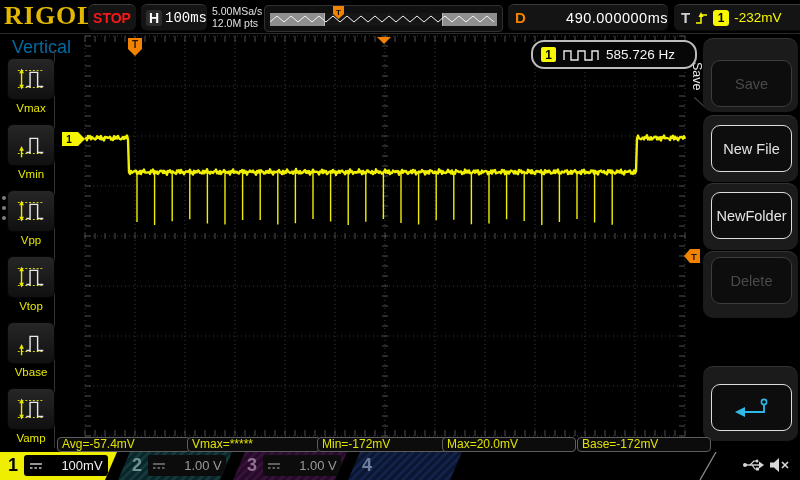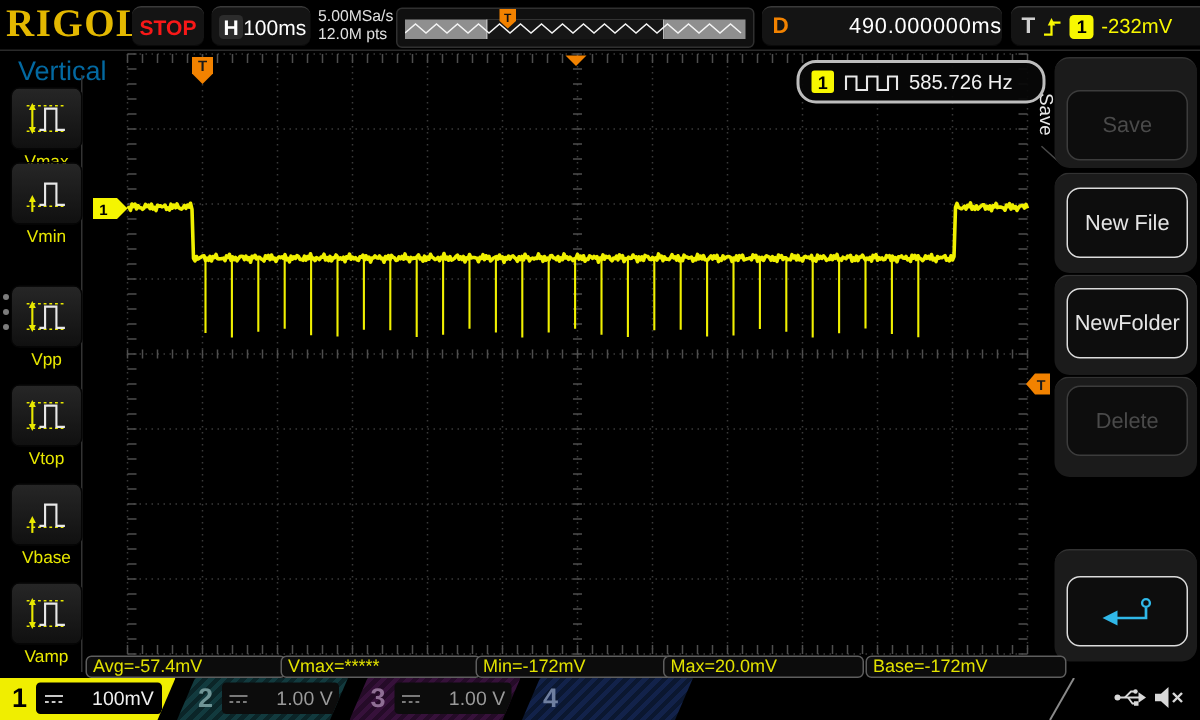--- a/index.html
+++ b/index.html
@@ -8,21 +8,21 @@
   
   #topbar{position:absolute;left:0;top:0;width:800px;height:33px;background:#000;border-bottom:1px solid #2a2a2a;}
   #logo{position:absolute;left:4px;top:1px;font-family:"Liberation Serif",serif;font-weight:bold;
         font-size:26px;color:#e3b800;letter-spacing:1px;}
   .tb-box{position:absolute;top:4px;height:25px;background:#141414;border-radius:6px;
           border-top:1px solid #3a3a3a;border-bottom:1px solid #0a0a0a;display:flex;align-items:center;}
   #stop-btn{left:88px;width:48px;justify-content:center;color:#f81818;font-weight:bold;font-size:14px;cursor:pointer;}
   #h-box{left:141px;width:66px;}
   #h-box .hlab{font-weight:bold;font-size:14px;color:#fff;background:#2c2c2c;border-radius:3px;
                padding:0 3px;margin-left:5px;}
-  #h-box .hval{flex:1;text-align:left;font-size:14px;color:#fff;}
+  #h-box .hval{flex:1;text-align:right;font-size:14px;color:#fff;font-family:Liberation Mono, monospace;}
   #rates{position:absolute;left:212px;top:5px;font-size:10.5px;line-height:12px;color:#e0e0e0;}
   #preview{left:264px;top:5px;width:237px;background:#101010;border:1px solid #303030;border-radius:4px;}
   #pv-band{position:absolute;left:5px;right:5px;top:7px;height:13px;background:#8f8f8f;}
   #pv-win{position:absolute;left:59px;top:7px;width:117px;height:13px;background:#161616;
           border-left:1px solid #b8b8b8;border-right:1px solid #b8b8b8;}
   #pv-svg{position:absolute;left:5px;top:7px;}
   #pv-flag{position:absolute;left:67px;top:-1px;width:13px;height:15px;}
   #d-box{left:508px;width:160px;}
   #d-box .dlab{font-weight:bold;font-size:15px;color:#f28200;margin-left:7px;}
   #d-box .dval{flex:1;text-align:right;font-size:14.5px;color:#fff;letter-spacing:.5px;}
@@ -120,21 +120,21 @@
       <path d="M4 6 H32" stroke="#e8e800" stroke-width="1" stroke-dasharray="2 2"></path>
       <path d="M4 24 H32" stroke="#e8e800" stroke-width="1" stroke-dasharray="2 2"></path>
       <path d="M13 23 H17 V8 H25 V23 H31" stroke="#e8e8e8" fill="none" stroke-width="1.5"></path>
       <line x1="8" y1="8" x2="8" y2="22" stroke="#e8e800" stroke-width="1.5"></line>
       <polygon points="8,4 5.5,9 10.5,9" fill="#e8e800"></polygon>
         <polygon points="8,26 5.5,21 10.5,21" fill="#e8e800"></polygon>
     </svg>
   </div>
   <div class="v-label">Vmax</div>
 </div>
-<div class="v-item" style="top:108px">
+<div class="v-item" style="top:124px">
   <div class="v-btn">
     <svg width="34" height="30" viewBox="0 0 36 30">
       <path d="M4 24 H32" stroke="#e8e800" stroke-width="1" stroke-dasharray="2 2"></path>
       <path d="M13 23 H17 V8 H25 V23 H31" stroke="#e8e8e8" fill="none" stroke-width="1.5"></path>
       <line x1="8" y1="20" x2="8" y2="28" stroke="#e8e800" stroke-width="1.5"></line>
       <polygon points="8,16 5.5,21 10.5,21" fill="#e8e800"></polygon>
     </svg>
   </div>
   <div class="v-label">Vmin</div>
 </div>

